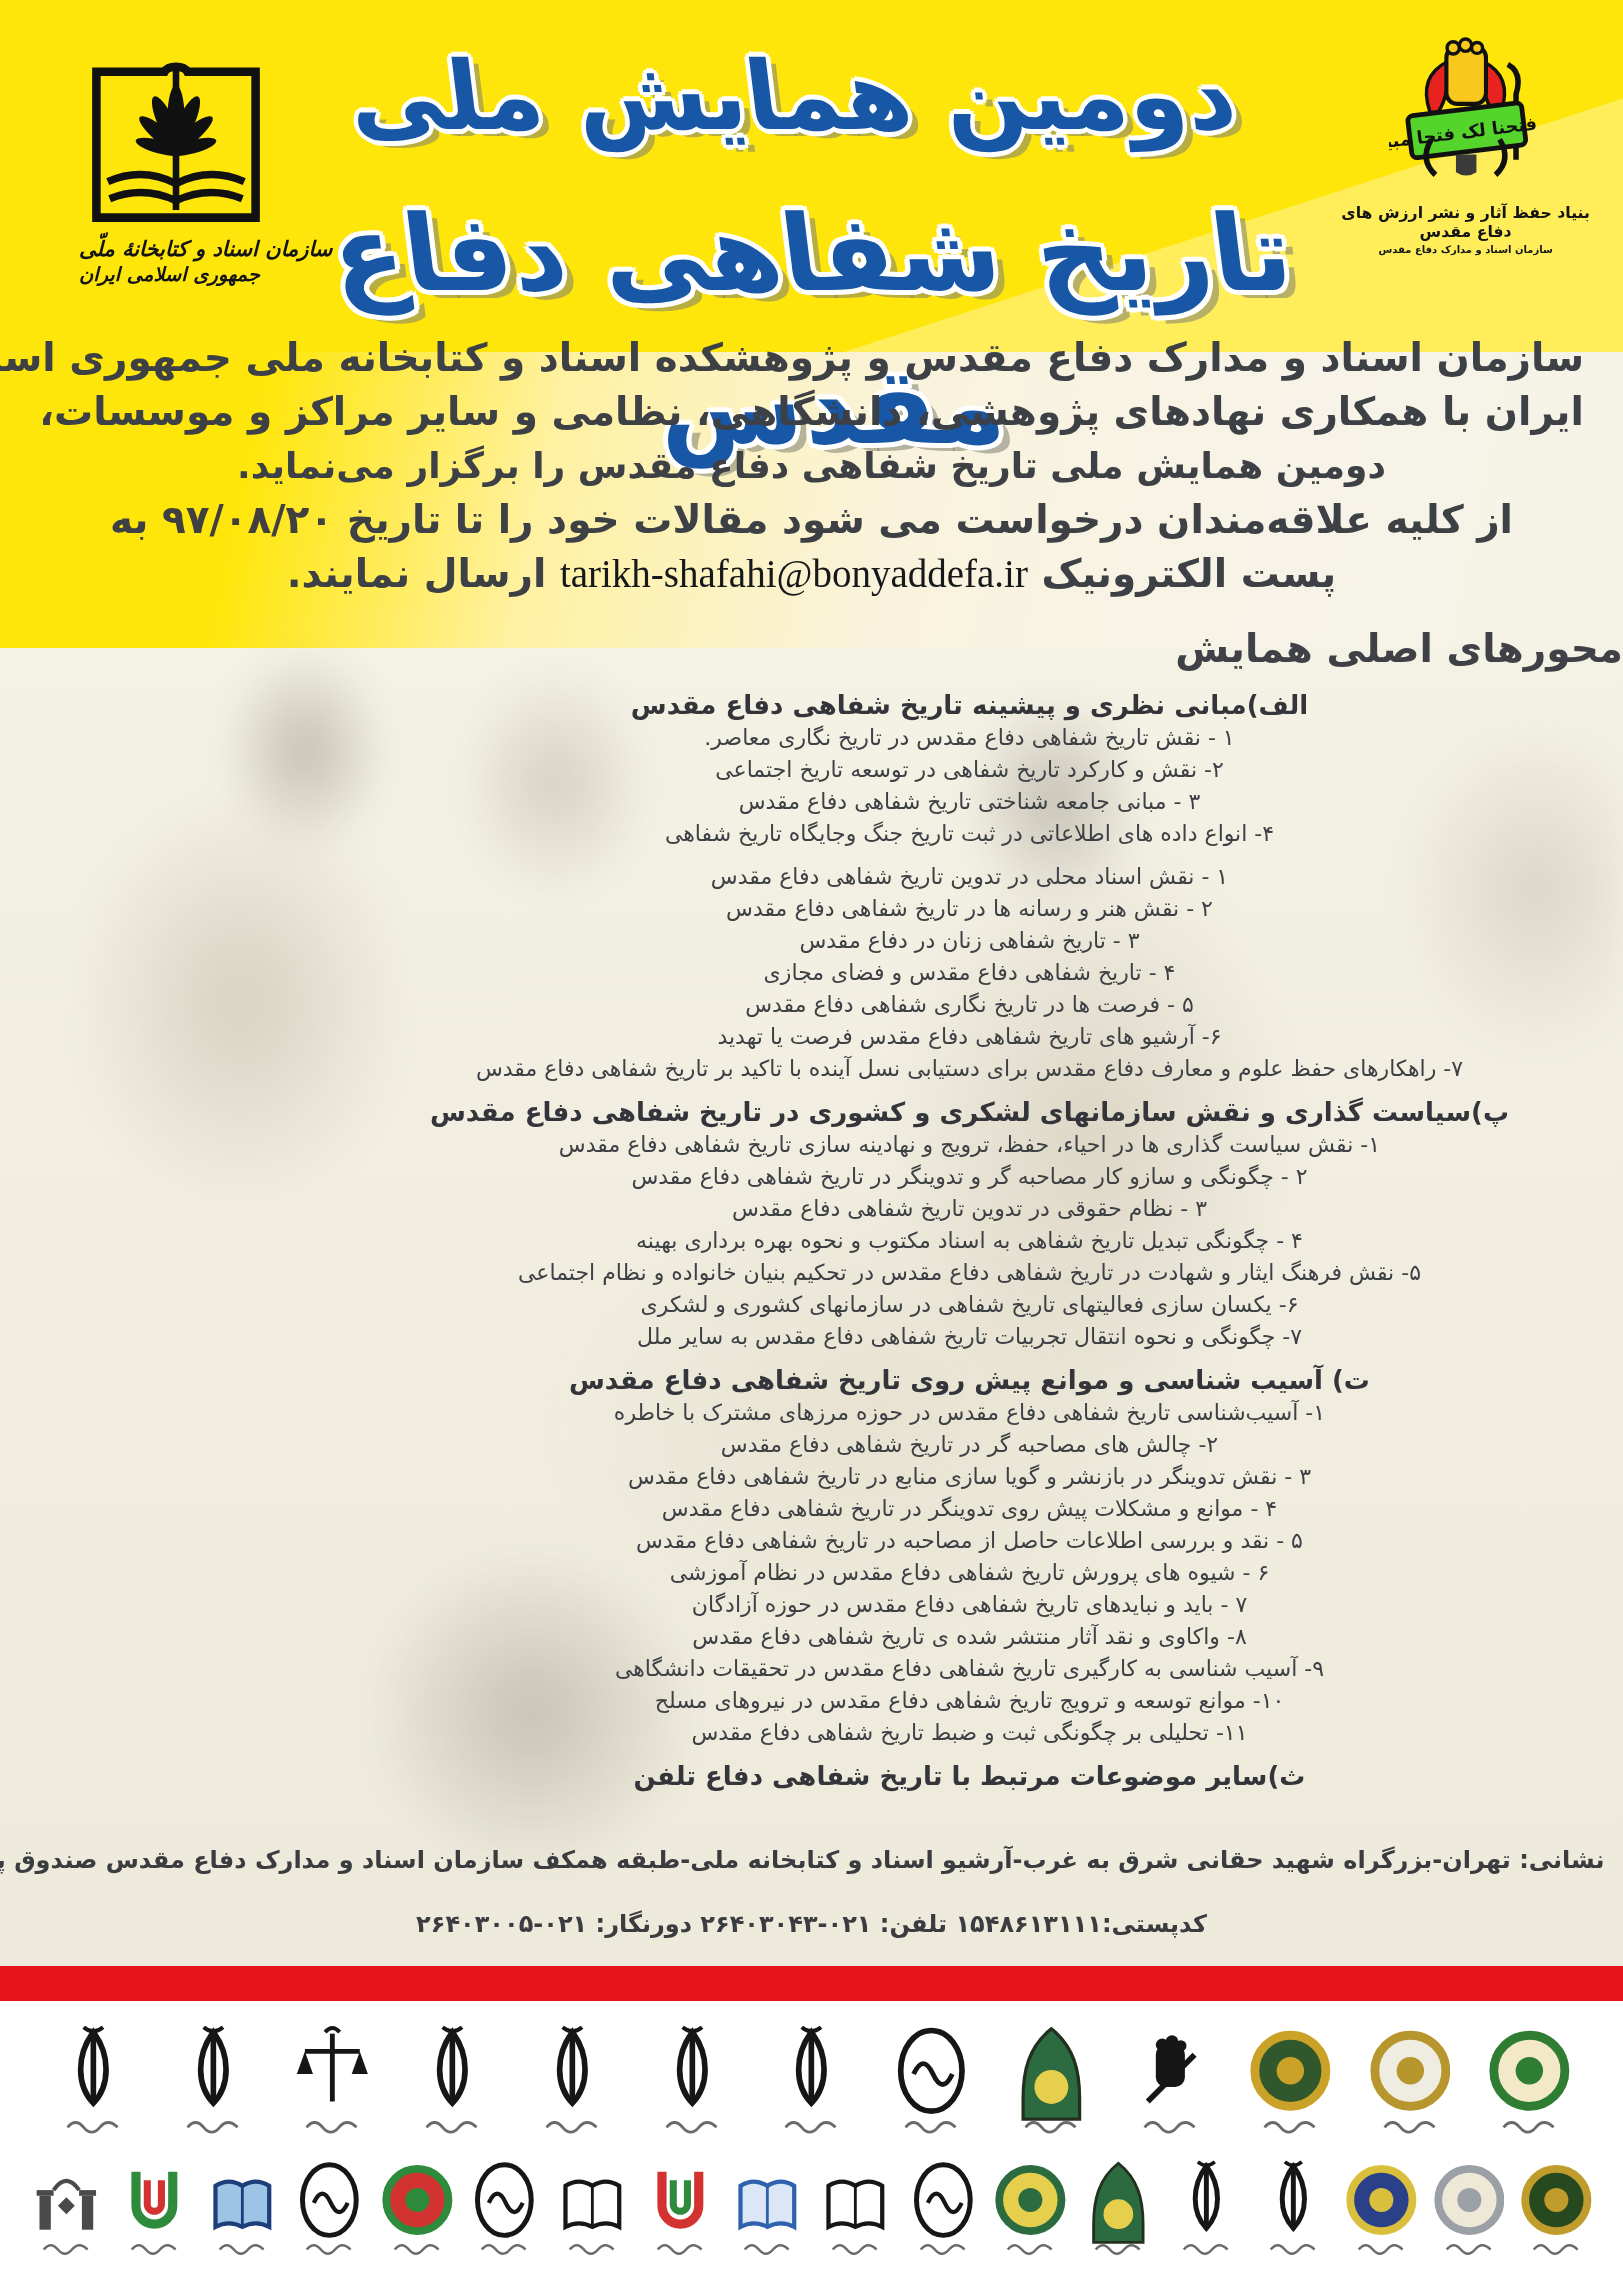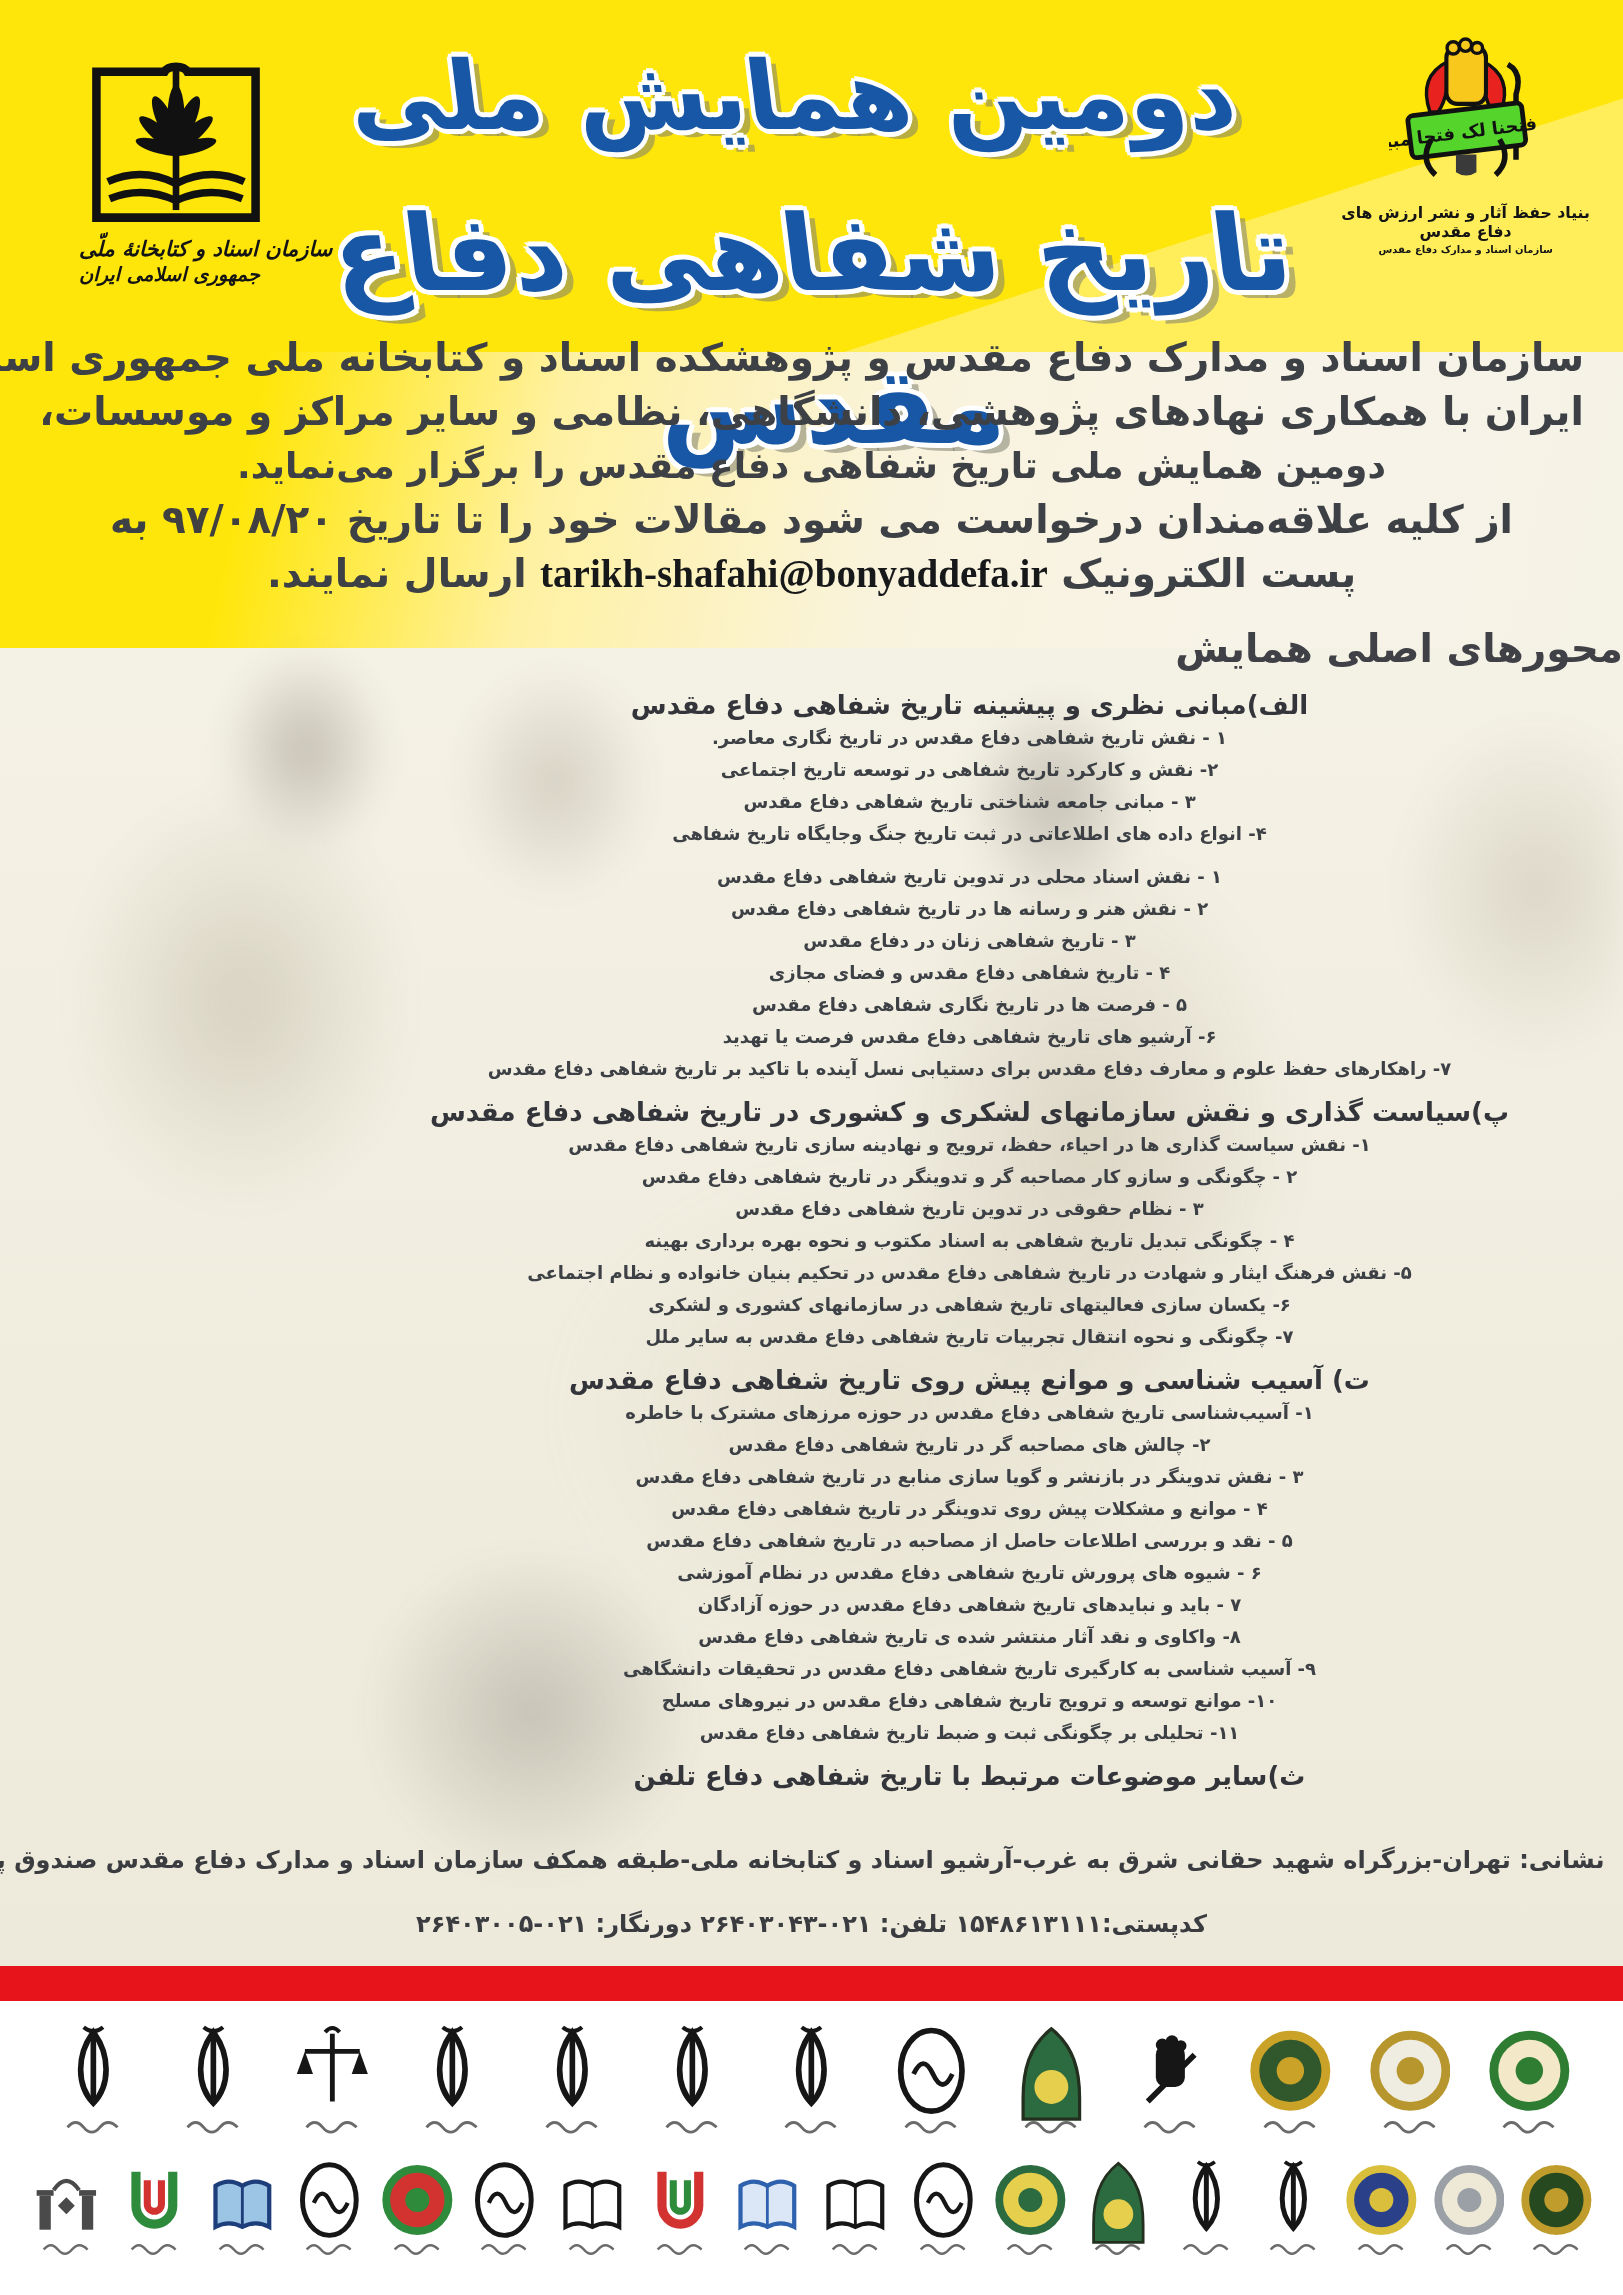--- a/index.html
+++ b/index.html
@@ -44,30 +44,30 @@
         -4.6px 0 0 #fff,4.6px 0 0 #fff,0 -4.6px 0 #fff,0 4.6px 0 #fff,9.3px 7.4px 0 rgba(125,125,110,.55);}
   .title .l2{font-size:105px;line-height:153px;margin-top:10.2px;
         text-shadow:-3.7px -3.7px 0 #fff,3.7px -3.7px 0 #fff,-3.7px 3.7px 0 #fff,3.7px 3.7px 0 #fff,
         -5.1px 0 0 #fff,5.1px 0 0 #fff,0 -5.1px 0 #fff,0 5.1px 0 #fff,10.2px 8.3px 0 rgba(125,125,110,.55);}
 
   
   .intro{position:absolute;top:331px;left:39px;right:39px;text-align:center;color:#3d4044;}
   .intro .iline{font-size:39px;line-height:54px;font-weight:700;white-space:nowrap;}
   .intro .iline.bold{font-size:36px;font-weight:900;}
   .intro .email{direction:ltr;unicode-bidi:embed;font-family:"Liberation Serif","DejaVu Serif",serif;
-        font-weight:700;color:#17181a;}
+        font-weight:400;color:#17181a;}
   .intro .date{color:#404040;font-weight:900;}
 
   
   .topics-heading{position:absolute;top:626px;left:0;width:100%;text-align:right;
         font-size:39px;font-weight:900;color:#3f4147;}
   .topics{position:absolute;top:689px;right:15px;width:1277px;text-align:center;color:#3d4044;}
   .section{margin-bottom:11px;}
   .section-title{font-size:26px;line-height:33px;font-weight:900;color:#33353a;}
-  .topic{font-size:18px;line-height:32px;font-weight:700;}
+  .topic{font-size:22px;line-height:32px;font-weight:400;}
 
   
   .addr{position:absolute;top:1839px;left:18.5px;right:18.5px;text-align:center;color:#3a3c40;}
   .addr .a1{font-size:24px;font-weight:900;line-height:42px;white-space:nowrap;}
   .addr .a2{font-size:24px;font-weight:900;line-height:42px;margin-top:22px;}
 
   
   .red-band{position:absolute;top:1966px;left:0;width:100%;height:35px;background:#e8141c;}
   .red-vee{position:absolute;top:1966px;left:199px;width:139px;height:99px;background:#e8141c;
         clip-path:polygon(0 0,100% 0,50% 100%);}

